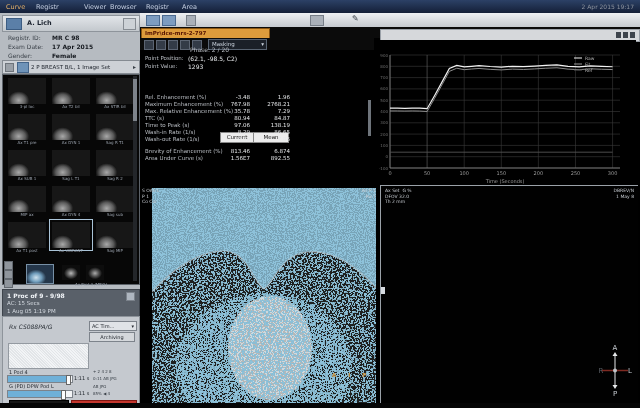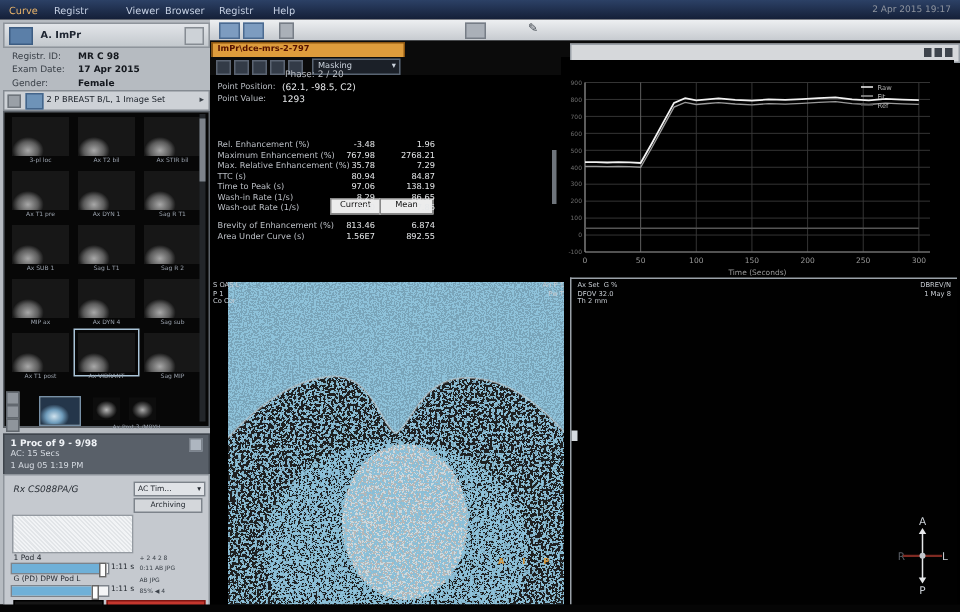--- a/index.html
+++ b/index.html
@@ -86,29 +86,29 @@
 
 <div class="screen">
 
   <div class="abs menubar">
     <div id="menu-items">
         <span class="menu-item accent" style="left: 6px;">Curve</span>
         <span class="menu-item" style="left: 36px;">Registr</span>
         <span class="menu-item" style="left: 84px;">Viewer</span>
         <span class="menu-item" style="left: 110px;">Browser</span>
         <span class="menu-item" style="left: 146px;">Registr</span>
-        <span class="menu-item" style="left: 182px;">Help</span>
+        <span class="menu-item" style="left: 182px;">Area</span>
       </div>
     <div class="clock">2 Apr 2015 19:17</div>
   </div>
 
   <div class="abs sidebar">
     <div class="abs pt-header">
       <span class="pt-icon"></span>
-      <span class="pt-name">A. ImPr</span>
+      <span class="pt-name">A. Lich</span>
       <span class="pt-hdr-btn"></span>
     </div>
     <div id="patient-fields">
         <span class="info-label" style="top: 21px;">Registr. ID:</span>
         <span class="info-value" style="top: 21px;">MR C 98</span>
         <span class="info-label" style="top: 30px;">Exam Date:</span>
         <span class="info-value" style="top: 30px;">17 Apr 2015</span>
         <span class="info-label" style="top: 39px;">Gender:</span>
         <span class="info-value" style="top: 39px;">Female</span>
       </div>

